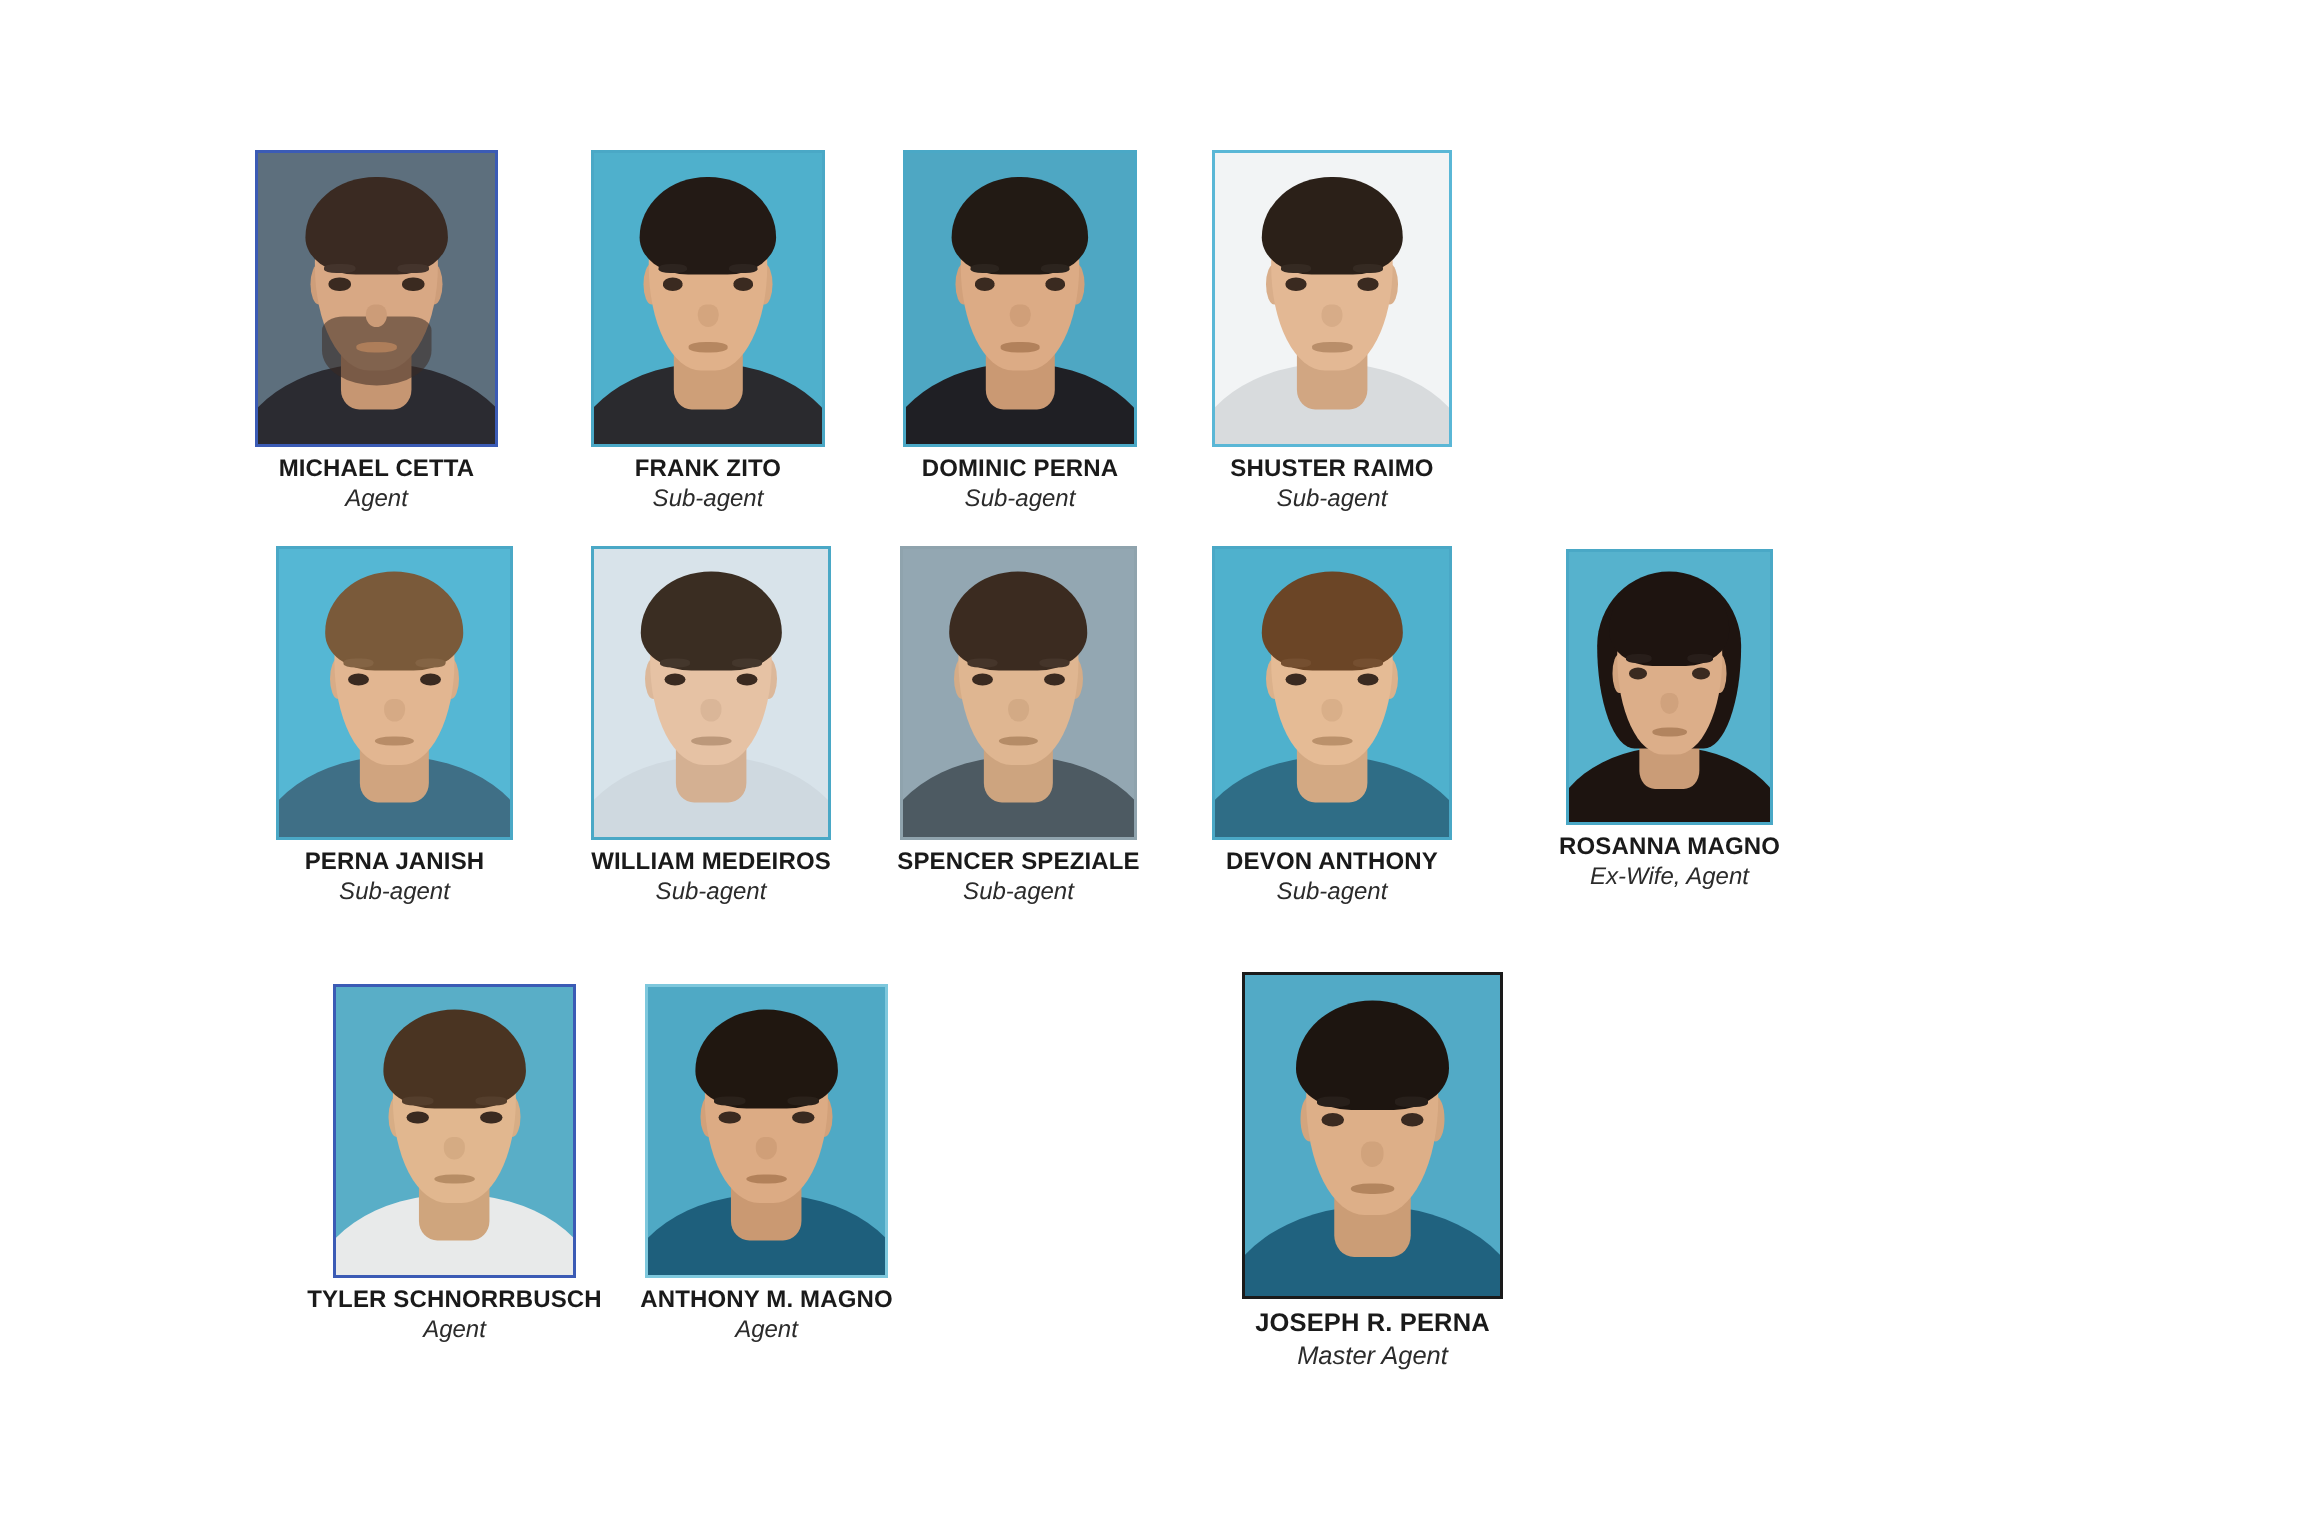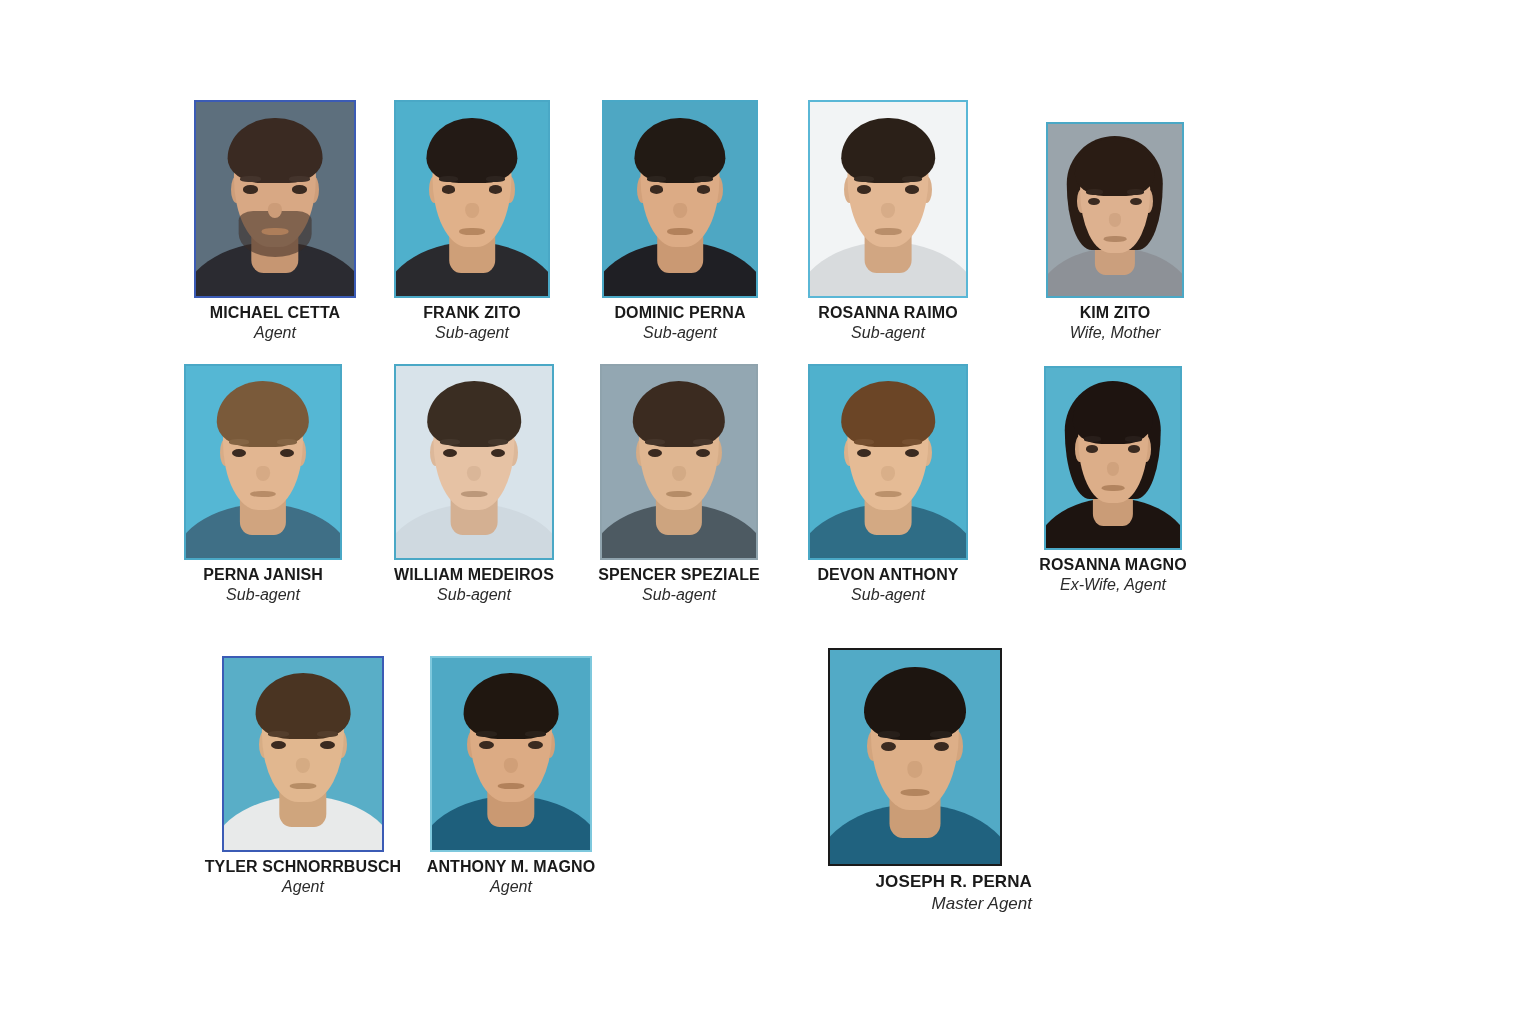--- a/index.html
+++ b/index.html
@@ -153,21 +153,21 @@
     line-height: 1.15;
     white-space: nowrap;
   }
   .name.big { font-size: 17px; }
   .role.big { font-size: 17px; }
 </style>
 </head>
 <body>
 
 <div id="board" style="background: rgb(255, 255, 255);">
-    <div class="person" style="left: 164px; top: 100px; width: 222px;">
+    <div class="person" style="left: 140px; top: 100px; width: 222px;">
       <div class="photo-frame" style="width: 162px; height: 198px; border: 2px solid rgb(59, 91, 181);">
         <div class="photo">
           <div class="bg" style="background: rgb(93, 111, 125);"></div>
           <div class="shoulders" style="background: rgb(43, 43, 49);"></div>
           <div class="neck" style="background: rgb(198, 150, 114);"></div>
           <div class="ear l" style="background: rgb(206, 158, 122);"></div>
           <div class="ear r" style="background: rgb(206, 158, 122);"></div>
           <div class="head" style="background: rgb(216, 168, 132);"></div>
           <div class="beard" style="background: rgb(58, 42, 34); opacity: 0.55;"></div>
           <div class="hair" style="background: rgb(58, 42, 34);"></div>
@@ -235,44 +235,22 @@
           <div class="head" style="background: rgb(227, 184, 148);"></div>
           <div class="hair" style="background: rgb(43, 32, 24);"></div>
           <div class="brow l" style="background: rgb(53, 42, 34);"></div>
           <div class="eye l" style="background: rgb(58, 42, 32);"></div>
           <div class="brow r" style="background: rgb(53, 42, 34);"></div>
           <div class="eye r" style="background: rgb(58, 42, 32);"></div>
           <div class="nose" style="background: rgb(215, 172, 136);"></div>
           <div class="mouth" style="background: rgb(185, 142, 106);"></div>
         </div>
       </div>
-      <div class="name">ROSANNA RAIMO</div>
-      <div class="role">Sub-agent</div>
-    </div>
-    <div class="person" style="left: 1016px; top: 122px; width: 198px;">
-      <div class="photo-frame" style="width: 138px; height: 176px; border: 2px solid rgb(74, 168, 198);">
-        <div class="photo">
-          <div class="bg" style="background: rgb(154, 164, 171);"></div>
-          <div class="shoulders" style="background: rgb(141, 145, 151);"></div>
-          <div class="neck" style="background: rgb(203, 159, 125);"></div>
-          <div class="hair long" style="background: rgb(42, 28, 20);"></div>
-          <div class="ear l" style="background: rgb(211, 167, 133);"></div>
-          <div class="ear r" style="background: rgb(211, 167, 133);"></div>
-          <div class="head" style="background: rgb(221, 177, 143);"></div>
-          <div class="hair" style="background: rgb(42, 28, 20);"></div>
-          <div class="brow l" style="background: rgb(52, 38, 30);"></div>
-          <div class="eye l" style="background: rgb(58, 42, 32);"></div>
-          <div class="brow r" style="background: rgb(52, 38, 30);"></div>
-          <div class="eye r" style="background: rgb(58, 42, 32);"></div>
-          <div class="nose" style="background: rgb(209, 165, 131);"></div>
-          <div class="mouth" style="background: rgb(179, 135, 101);"></div>
-        </div>
-      </div>
-      <div class="name">KIM ZITO</div>
-      <div class="role">Wife, Mother</div>
+      <div class="name">SHUSTER RAIMO</div>
+      <div class="role">Sub-agent</div>
     </div>
     <div class="person" style="left: 154px; top: 364px; width: 218px;">
       <div class="photo-frame" style="width: 158px; height: 196px; border: 2px solid rgb(74, 168, 198);">
         <div class="photo">
           <div class="bg" style="background: rgb(85, 183, 212);"></div>
           <div class="shoulders" style="background: rgb(63, 111, 134);"></div>
           <div class="neck" style="background: rgb(208, 164, 127);"></div>
           <div class="ear l" style="background: rgb(216, 172, 135);"></div>
           <div class="ear r" style="background: rgb(216, 172, 135);"></div>
           <div class="head" style="background: rgb(226, 182, 145);"></div>
@@ -408,21 +386,21 @@
           <div class="eye l" style="background: rgb(58, 42, 32);"></div>
           <div class="brow r" style="background: rgb(42, 33, 26);"></div>
           <div class="eye r" style="background: rgb(58, 42, 32);"></div>
           <div class="nose" style="background: rgb(208, 159, 120);"></div>
           <div class="mouth" style="background: rgb(178, 129, 90);"></div>
         </div>
       </div>
       <div class="name">ANTHONY M. MAGNO</div>
       <div class="role">Agent</div>
     </div>
-    <div class="person" style="left: 798px; top: 648px; width: 234px; text-align: right;">
+    <div class="person" style="left: 798px; top: 648px; width: 234px;">
       <div class="photo-frame" style="width: 174px; height: 218px; border: 2px solid rgb(26, 26, 26);">
         <div class="photo">
           <div class="bg" style="background: rgb(82, 170, 198);"></div>
           <div class="shoulders" style="background: rgb(32, 98, 127);"></div>
           <div class="neck" style="background: rgb(203, 157, 118);"></div>
           <div class="ear l" style="background: rgb(211, 165, 126);"></div>
           <div class="ear r" style="background: rgb(211, 165, 126);"></div>
           <div class="head" style="background: rgb(221, 175, 136);"></div>
           <div class="hair" style="background: rgb(29, 21, 16);"></div>
           <div class="brow l" style="background: rgb(39, 31, 26);"></div>

